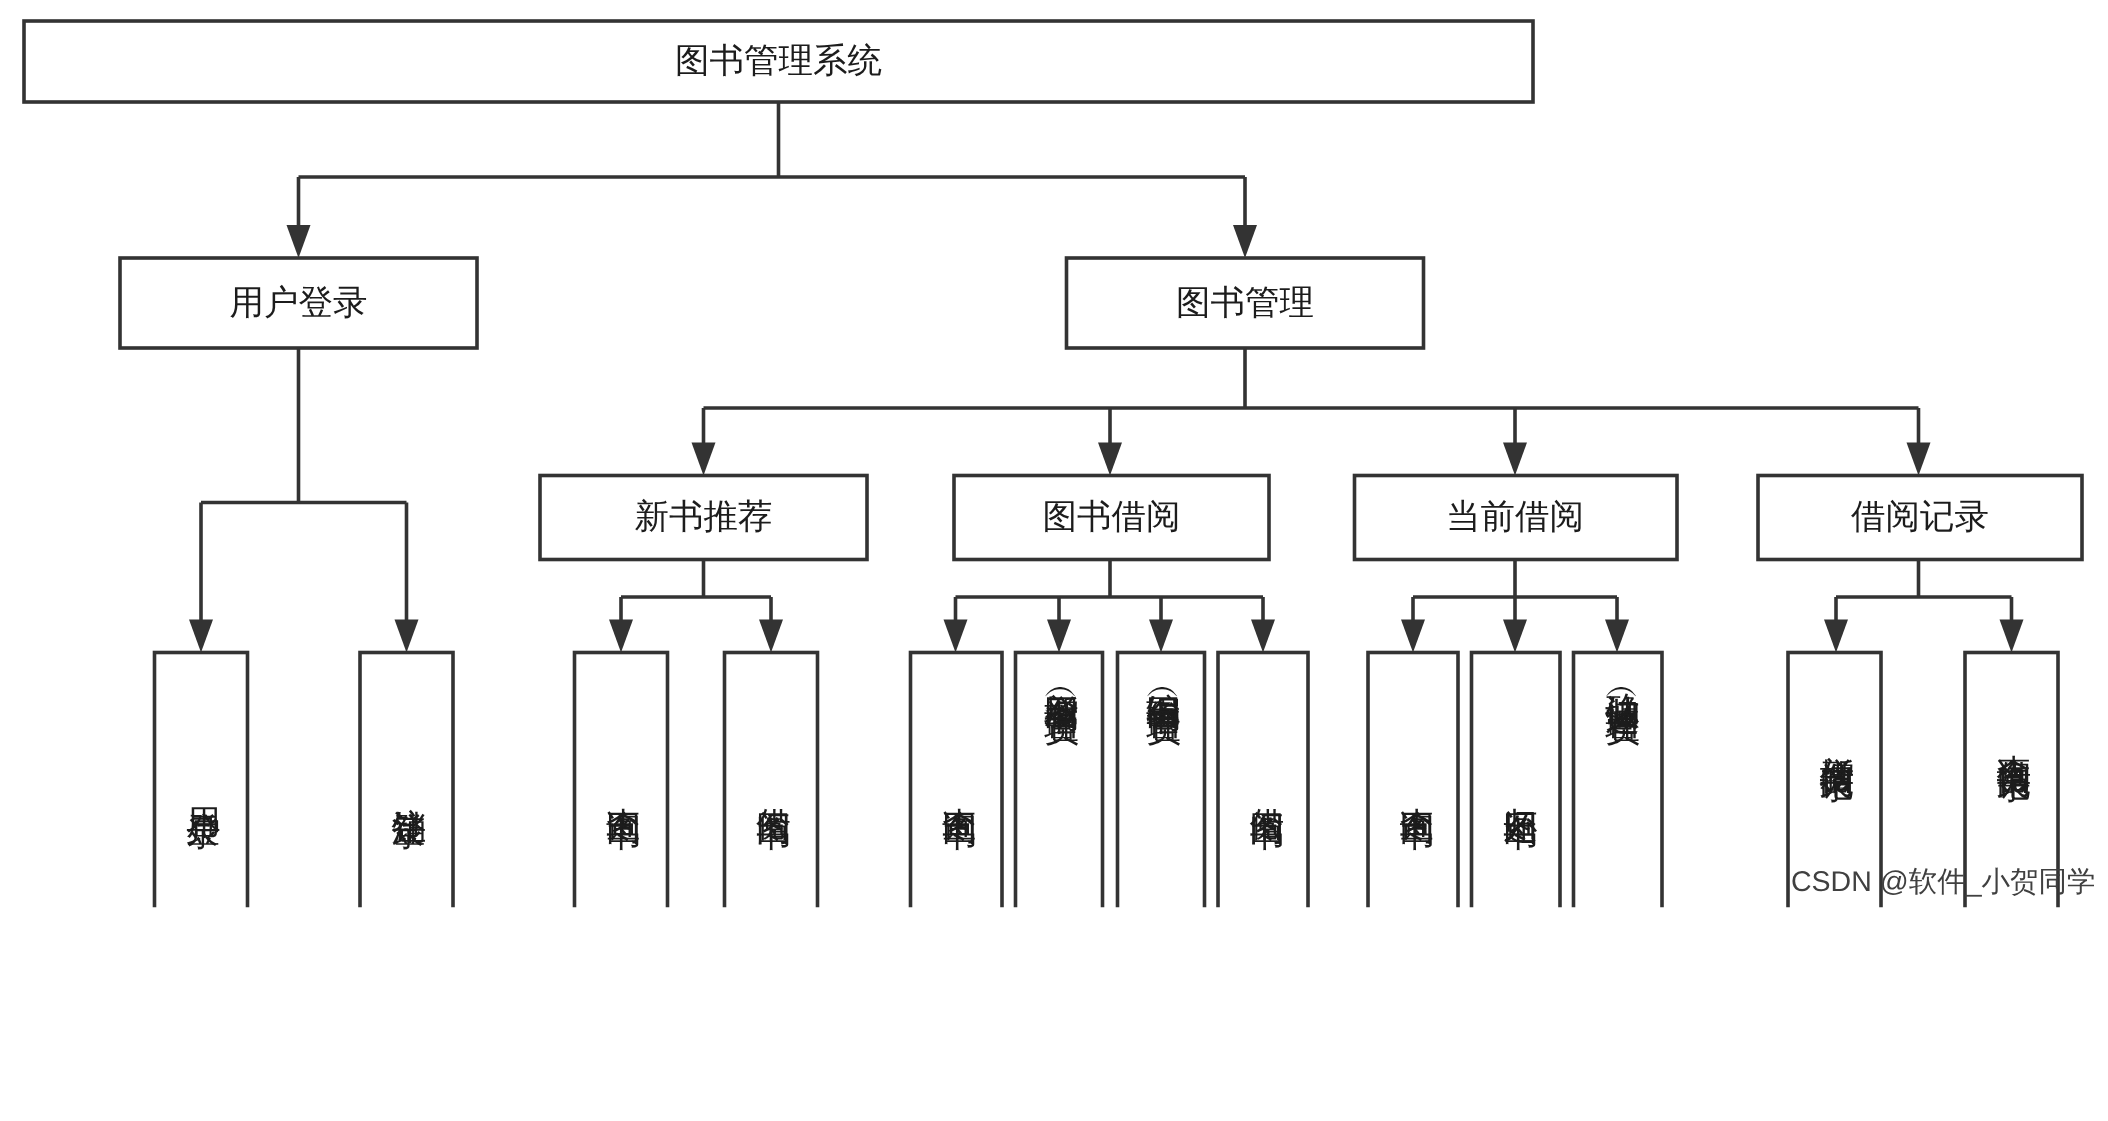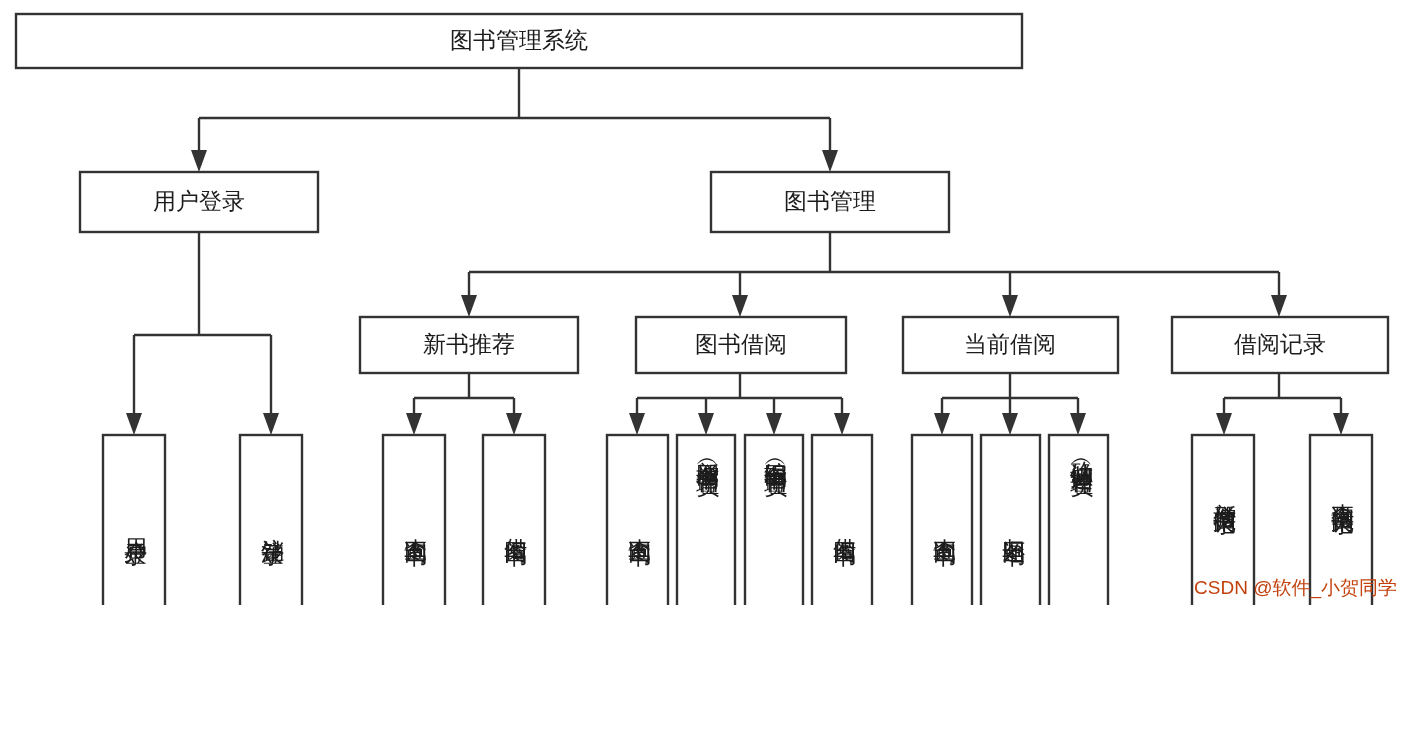--- a/index.html
+++ b/index.html
@@ -58,21 +58,21 @@
     color: #1c1c1c;
     white-space: nowrap;
     pointer-events: none;
   }
   .watermark {
     position: absolute;
     right: 8px;
     bottom: 4px;
     font-family: "Liberation Sans", "DejaVu Sans", sans-serif;
     font-size: 19px;
-    color: #c2410c;
+    color: #404040;
     white-space: nowrap;
     user-select: none;
   }
 </style>
 </head>
 <body>
 
 <div id="diagram-root">
 
   <svg class="diagram-canvas" viewBox="0 0 1405 747">

